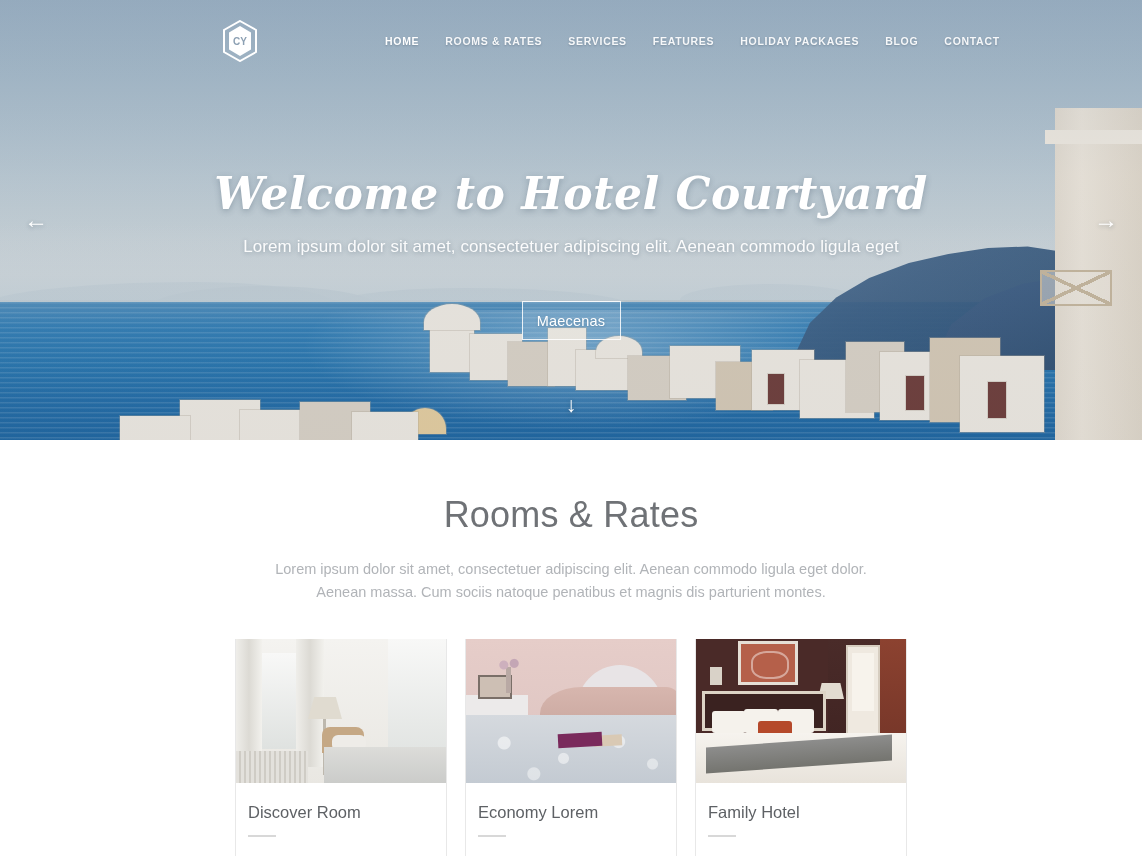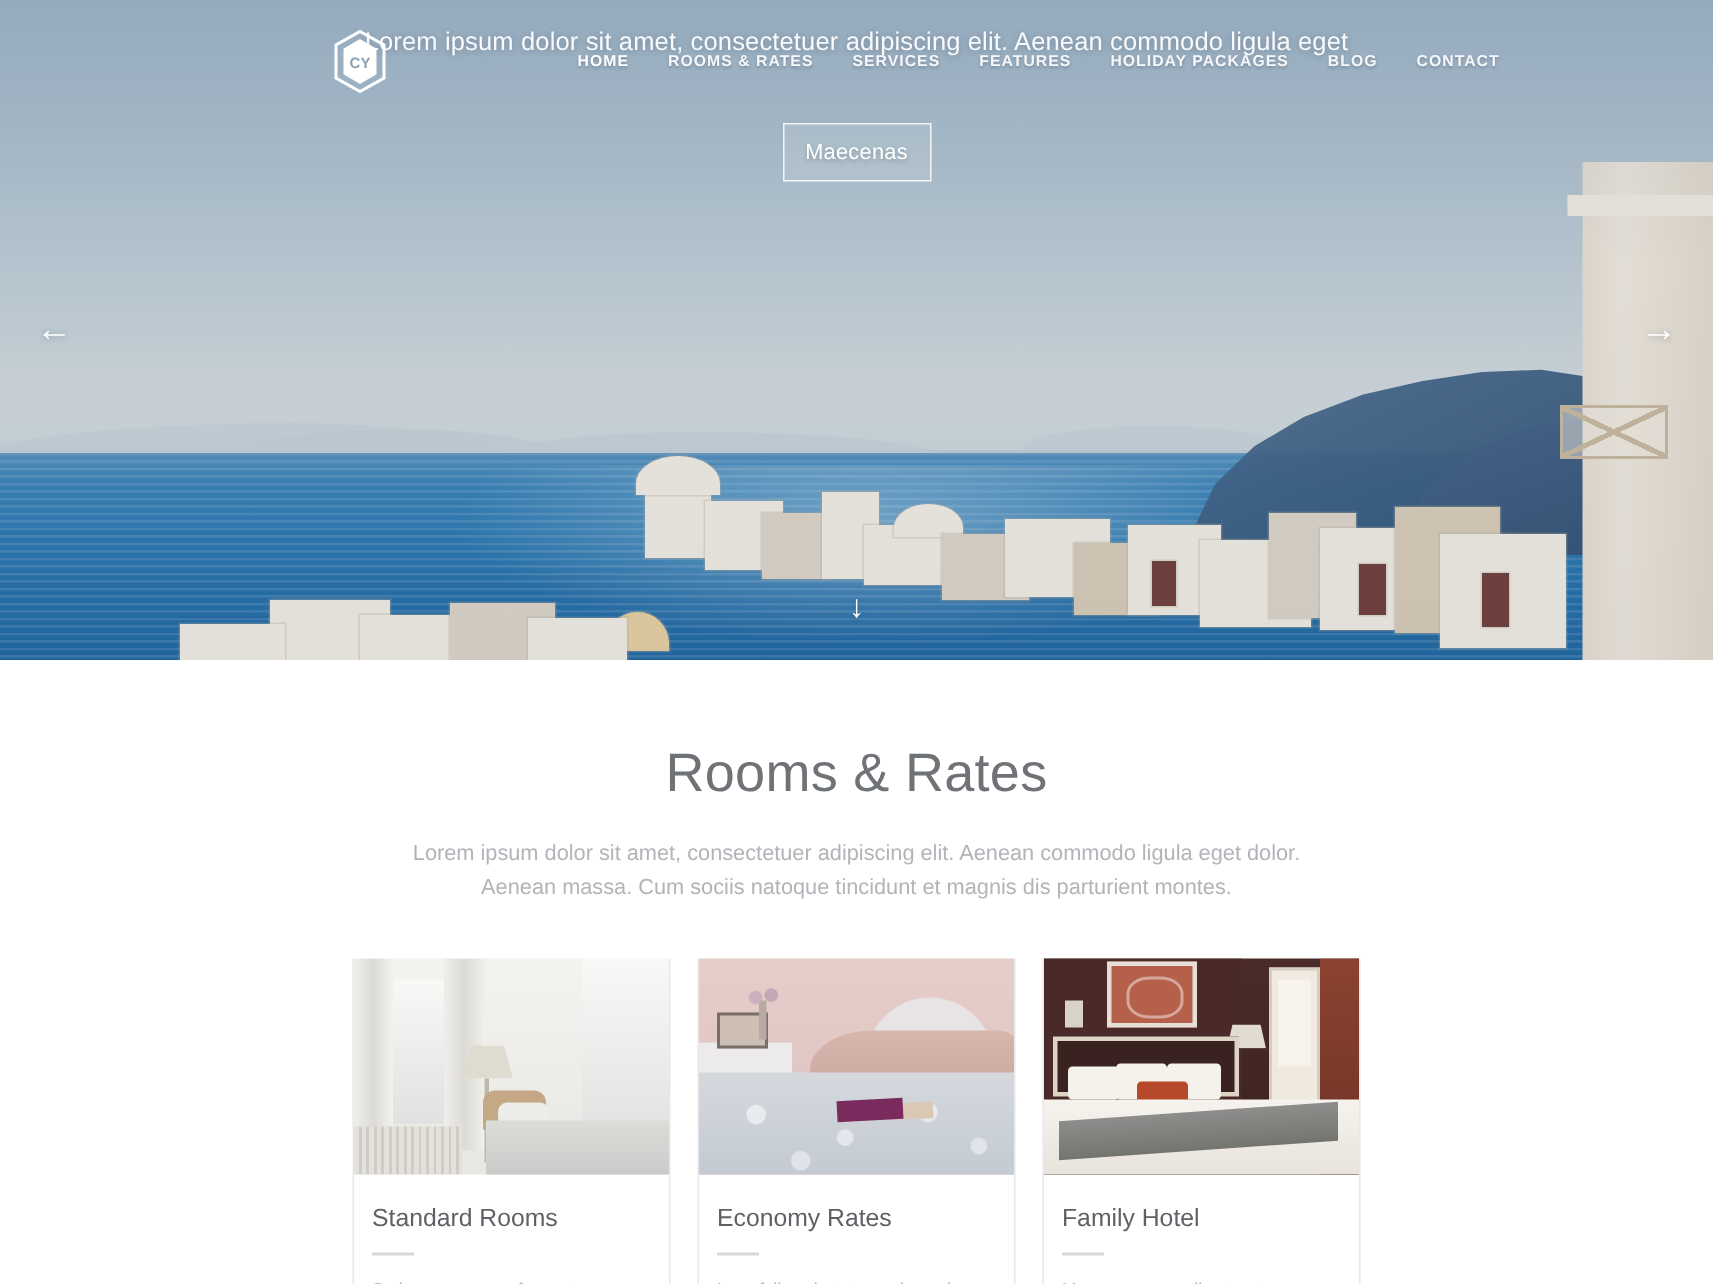--- a/index.html
+++ b/index.html
@@ -382,53 +382,54 @@
         <span class="nav-item">ROOMS &amp; RATES</span>
         <span class="nav-item">SERVICES</span>
         <span class="nav-item">FEATURES</span>
         <span class="nav-item">HOLIDAY PACKAGES</span>
         <span class="nav-item">BLOG</span>
         <span class="nav-item">CONTACT</span>
       </nav>
     </header>
 
     <div class="hero-content">
+      <h1 class="hero-title">Welcome to Hotel Courtyard</h1>
       <p class="hero-sub">Lorem ipsum dolor sit amet, consectetuer adipiscing elit. Aenean commodo ligula eget</p>
       <button class="hero-btn">Maecenas</button>
     </div>
 
     <span class="slider-arrow prev">←</span>
     <span class="slider-arrow next">→</span>
     <span class="scroll-down">↓</span>
   </section>
 
   <section class="rooms">
     <h2 class="section-title">Rooms &amp; Rates</h2>
     <p class="section-sub">
       <span>Lorem ipsum dolor sit amet, consectetuer adipiscing elit. Aenean commodo ligula eget dolor.</span><br>
-      <span>Aenean massa. Cum sociis natoque tincidunt et magnis dis parturient montes.</span>
+      <span>Aenean massa. Cum sociis natoque penatibus et magnis dis parturient montes.</span>
     </p>
 
     <div class="cards">
 
       <article class="card">
         <div class="card-photo p1">
           <div class="curtain" style="left:0;top:0;width:26px;height:144px;"></div>
           <div class="win" style="left:26px;top:14px;width:42px;height:96px;"></div>
           <div class="curtain" style="left:60px;top:0;width:28px;height:128px;"></div>
           <div class="win" style="left:152px;top:0;width:60px;height:126px;"></div>
           <div class="rad"></div>
           <div class="lampshade"></div>
           <div class="lamppole"></div>
           <div class="headboard"></div>
           <div class="pillow"></div>
           <div class="bed"></div>
         </div>
         <div class="card-body">
-          <h3 class="card-title">Standard Rooms</h3>
+          <h3 class="card-title">Discover Room</h3>
           <div class="card-divider"></div>
           <p class="card-text">
             <span>Sed magna purus, fermentum eu, tincidunt</span><br>
             
           </p>
         </div>
       </article>
 
       <article class="card">
         <div class="card-photo p2">
@@ -437,21 +438,21 @@
           <div class="table"></div>
           <div class="frame"></div>
           <div class="vase"></div>
           <div class="flowers"></div>
           <div class="bedspread"></div>
           <div class="spread-tex"></div>
           <div class="book2"></div>
           <div class="book"></div>
         </div>
         <div class="card-body">
-          <h3 class="card-title">Economy Rates</h3>
+          <h3 class="card-title">Economy Lorem</h3>
           <div class="card-divider"></div>
           <p class="card-text">
             <span>In ac felis quis tortor malesuada pretium.</span><br>
             
           </p>
         </div>
       </article>
 
       <article class="card">
         <div class="card-photo p3">

